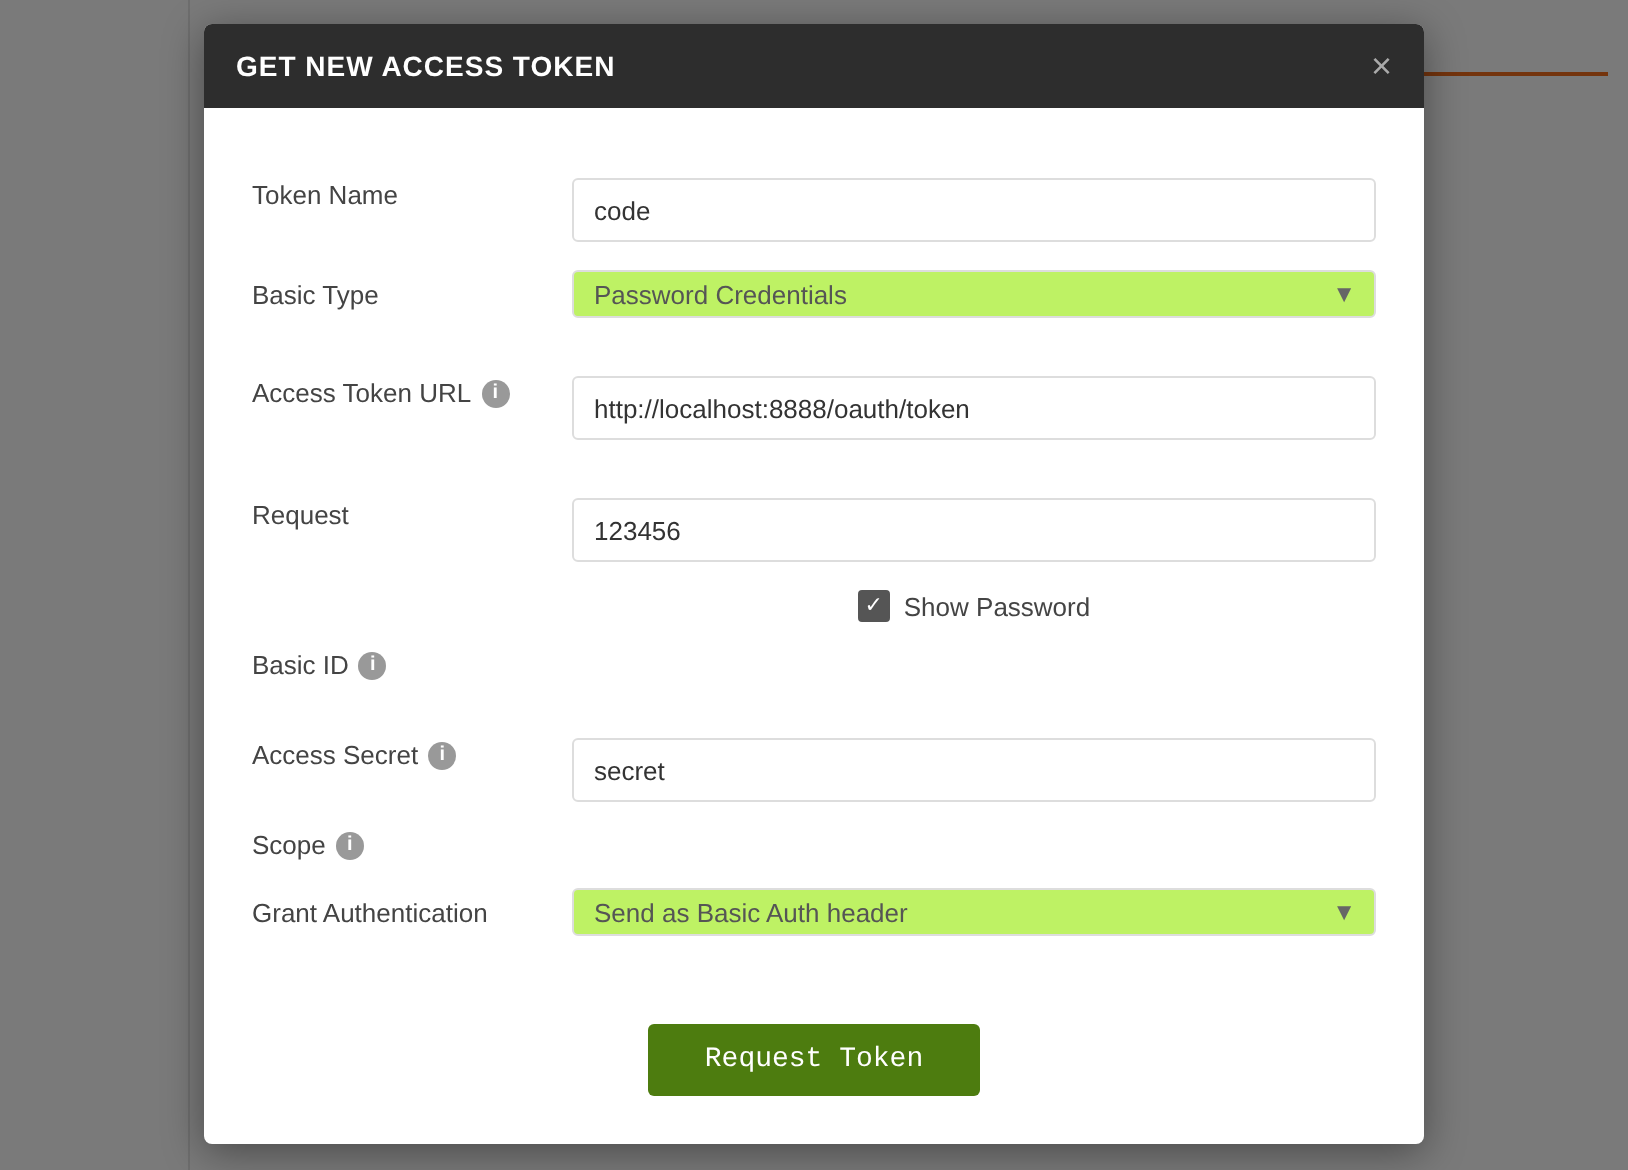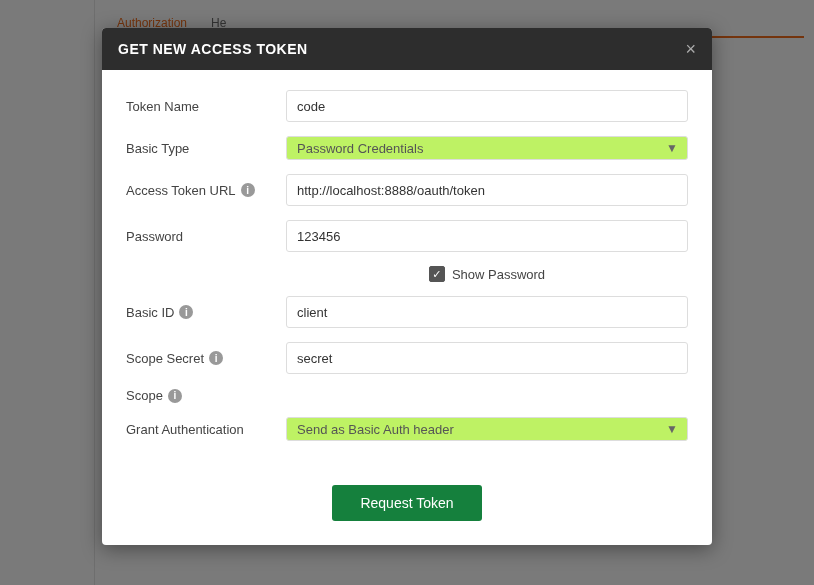--- a/index.html
+++ b/index.html
@@ -55,21 +55,21 @@
 
     
     .overlay {
       position: absolute;
       top: 0; left: 0;
       width: 100%; height: 100%;
       background: rgba(0,0,0,0.5);
       display: flex;
       align-items: flex-start;
       justify-content: center;
-      padding-top: 28px;
+      padding-top: 12px;
     }
 
     
     .modal {
       background: #fff;
       width: 610px;
       border-radius: 4px;
       overflow: hidden;
       box-shadow: 0 4px 20px rgba(0,0,0,0.4);
     }
@@ -133,20 +133,21 @@
     .form-control {
       flex: 1;
       height: 32px;
       border: 1px solid #ddd;
       border-radius: 3px;
       padding: 0 10px;
       font-size: 13px;
       color: #333;
       outline: none;
       background: #fff;
+      margin-top: 15px;
     }
 
     .form-select-wrapper {
       flex: 1;
       position: relative;
     }
 
     .form-select {
       width: 100%;
       height: 24px;
@@ -211,28 +212,29 @@
       text-align: right;
     }
 
     .modal-footer {
       display: flex;
       justify-content: center;
       padding: 10px 24px 24px;
     }
 
     .btn-request {
-      background: #15803d;
+      background: #4d7c0f;
       color: #fff;
       border: none;
       padding: 10px 28px;
       border-radius: 3px;
       font-size: 14px;
       cursor: pointer;
       font-weight: 500;
+      font-family: Liberation Mono, monospace;
     }
 
     .bg-token-btn {
       background: #e8681a;
       color: #fff;
       border: none;
       padding: 5px 10px;
       border-radius: 3px;
       font-size: 12px;
     }
@@ -290,44 +292,43 @@
       <div class="form-row">
         <label class="form-label">
           <span>Access Token URL</span>
           <span class="info-icon">i</span>
         </label>
         <input class="form-control" type="text" value="http://localhost:8888/oauth/token" style="">
       </div>
 
 
       <div class="form-row">
-        <label class="form-label">Password</label>
+        <label class="form-label">Request</label>
         <input class="form-control" type="text" value="123456" style="">
       </div>
 
       <div class="checkbox-row">
         <div class="checkbox-wrapper">
           <div class="custom-checkbox">
             <span class="check-mark">✓</span>
           </div>
           <span class="checkbox-label">Show Password</span>
         </div>
       </div>
 
       <div class="form-row">
         <label class="form-label">
           <span>Basic ID</span>
           <span class="info-icon">i</span>
         </label>
-        <input class="form-control" type="text" value="client" style="">
       </div>
 
       <div class="form-row">
         <label class="form-label">
-          <span>Scope Secret</span>
+          <span>Access Secret</span>
           <span class="info-icon">i</span>
         </label>
         <input class="form-control" type="text" value="secret" style="">
       </div>
 
       <div class="form-row">
         <label class="form-label">
           <span>Scope</span>
           <span class="info-icon">i</span>
         </label>

